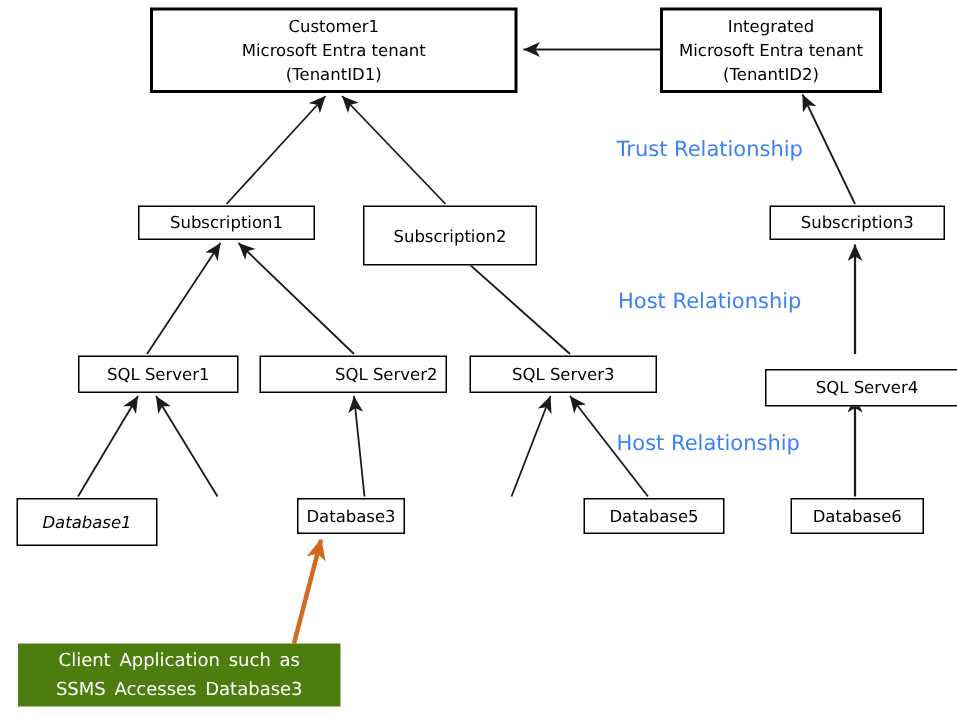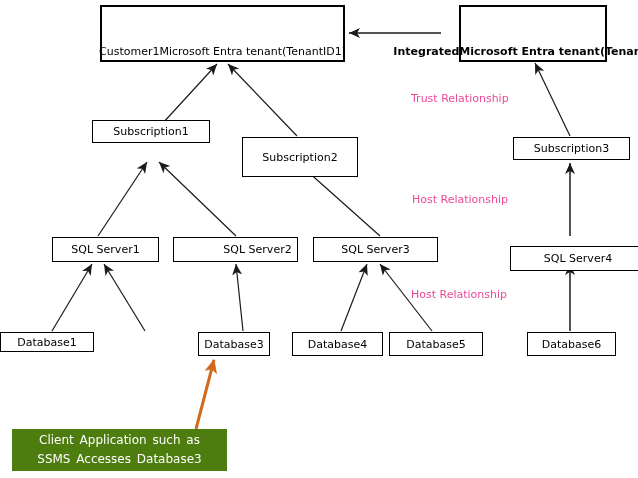--- a/index.html
+++ b/index.html
@@ -11,23 +11,23 @@
     overflow:hidden;
   }
   .connectors{position:absolute;left:0;top:0;width:638px;height:478px;pointer-events:none;}
   .node{
     position:absolute;box-sizing:border-box;
     background:#ffffff;border:1px solid #000000;
     display:flex;align-items:center;justify-content:center;
     font-size:11px;color:#000000;white-space:nowrap;
   }
   .node.thick{border-width:2px;}
-  .tenant{flex-direction:row;line-height:16px;align-items:flex-end;}
+  .tenant{flex-direction:column;line-height:16px;}
   .glabel{
-    position:absolute;color:#ec4899;font-size:11px;white-space:nowrap;
+    position:absolute;color:#3b82f6;font-size:14px;white-space:nowrap;
   }
   .note{
     position:absolute;box-sizing:border-box;
     background:#4d7c0f;color:#ffffff;
     display:flex;flex-direction:column;align-items:center;justify-content:center;
     font-size:12px;line-height:19px;white-space:nowrap;word-spacing:2px;
   }
 </style>
 </head>
 <body>
@@ -63,27 +63,27 @@
     <line x1="570" y1="331" x2="570" y2="264" stroke="#1a1a1a" stroke-width="1.5" marker-end="url(#ah)"></line>
 
     <line x1="196" y1="429" x2="214" y2="360" stroke="#d2691e" stroke-width="3" marker-end="url(#ahOrange)"></line>
   </svg>
 
   <div class="node tenant thick" style="left:100px;top:5px;width:245px;height:57px;">
     <span>Customer1</span>
     <span>Microsoft Entra tenant</span>
     <span>(TenantID1)</span>
   </div>
-  <div class="node tenant thick" style="left:459px;top:5px;width:148px;height:57px;font-weight:bold;">
+  <div class="node tenant thick" style="left:440px;top:5px;width:148px;height:57px;">
     <span>Integrated</span>
     <span>Microsoft Entra tenant</span>
     <span>(TenantID2)</span>
   </div>
 
-  <div class="node" style="left:92px;top:120px;width:118px;height:23px;">
+  <div class="node" style="left:92px;top:137px;width:118px;height:23px;">
     <span>Subscription1</span>
   </div>
   <div class="node" style="left:242px;top:137px;width:116px;height:40px;">
     <span>Subscription2</span>
   </div>
   <div class="node" style="left:513px;top:137px;width:117px;height:23px;">
     <span>Subscription3</span>
   </div>
 
   <div class="node" style="left:52px;top:237px;width:107px;height:25px;">
@@ -92,28 +92,25 @@
   <div class="node" style="left:173px;top:237px;width:125px;height:25px;padding-left:44px;">
     <span>SQL Server2</span>
   </div>
   <div class="node" style="left:313px;top:237px;width:125px;height:25px;text-align:center;">
     <span>SQL Server3</span>
   </div>
   <div class="node" style="left:510px;top:246px;width:136px;height:25px;">
     <span>SQL Server4</span>
   </div>
 
-  <div class="node" style="left:0;top:332px;width:94px;height:20px;">
+  <div class="node" style="left:11px;top:332px;width:94px;height:32px;font-style:italic;">
     <span>Database1</span>
   </div>
   <div class="node" style="left:198px;top:332px;width:72px;height:24px;">
     <span>Database3</span>
-  </div>
-  <div class="node" style="left:292px;top:332px;width:91px;height:24px;">
-    <span>Database4</span>
   </div>
   <div class="node" style="left:389px;top:332px;width:94px;height:24px;">
     <span>Database5</span>
   </div>
   <div class="node" style="left:527px;top:332px;width:89px;height:24px;">
     <span>Database6</span>
   </div>
 
   <div class="glabel" style="left:411px;top:92px;">Trust Relationship</div>
   <div class="glabel" style="left:412px;top:193px;">Host Relationship</div>

